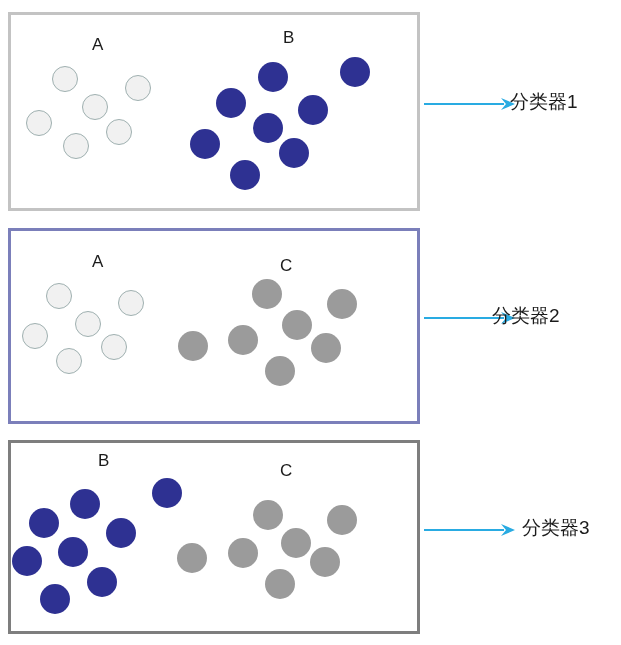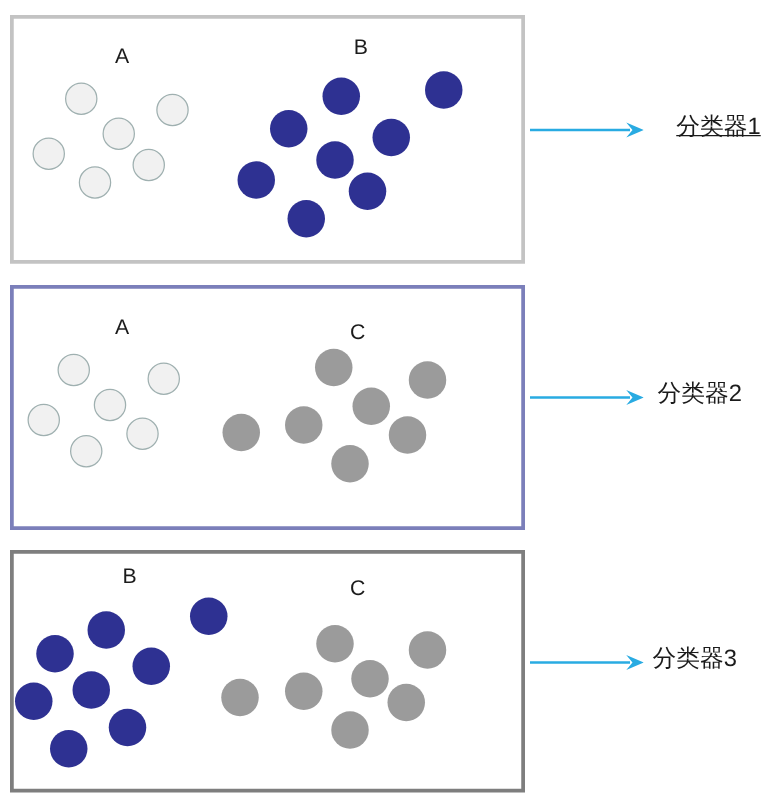--- a/index.html
+++ b/index.html
@@ -134,28 +134,28 @@
     <div class="dot dot-gray" style="left: 228px; top: 538px; width: 30px; height: 30px;"></div>
     <div class="dot dot-gray" style="left: 177px; top: 543px; width: 30px; height: 30px;"></div>
     <div class="dot dot-gray" style="left: 310px; top: 547px; width: 30px; height: 30px;"></div>
     <div class="dot dot-gray" style="left: 265px; top: 569px; width: 30px; height: 30px;"></div>
     <div class="arrow-group" style="left: 424px; top: 94px; width: 91px;">
       <svg class="arrow-svg" width="91" height="20" viewBox="0 0 91 20">
         <line x1="0" y1="10" x2="80" y2="10" stroke="#29abe2" stroke-width="2"></line>
         <path d="M 77 4 L 91 10 L 77 16 L 82 10 Z" fill="#29abe2"></path>
       </svg>
     </div>
-    <div class="out-label" style="left: 541px; top: 92px; text-decoration: underline;">分类器1</div>
+    <div class="out-label" style="left: 510px; top: 92px;">分类器1</div>
     <div class="arrow-group" style="left: 424px; top: 308px; width: 91px;">
       <svg class="arrow-svg" width="91" height="20" viewBox="0 0 91 20">
         <line x1="0" y1="10" x2="80" y2="10" stroke="#29abe2" stroke-width="2"></line>
         <path d="M 77 4 L 91 10 L 77 16 L 82 10 Z" fill="#29abe2"></path>
       </svg>
     </div>
-    <div class="out-label" style="left: 526px; top: 306px;">分类器2</div>
+    <div class="out-label" style="left: 492px; top: 306px;">分类器2</div>
     <div class="arrow-group" style="left: 424px; top: 520px; width: 91px;">
       <svg class="arrow-svg" width="91" height="20" viewBox="0 0 91 20">
         <line x1="0" y1="10" x2="80" y2="10" stroke="#29abe2" stroke-width="2"></line>
         <path d="M 77 4 L 91 10 L 77 16 L 82 10 Z" fill="#29abe2"></path>
       </svg>
     </div>
     <div class="out-label" style="left: 522px; top: 518px;">分类器3</div>
   </div>
 
 </body></html>

